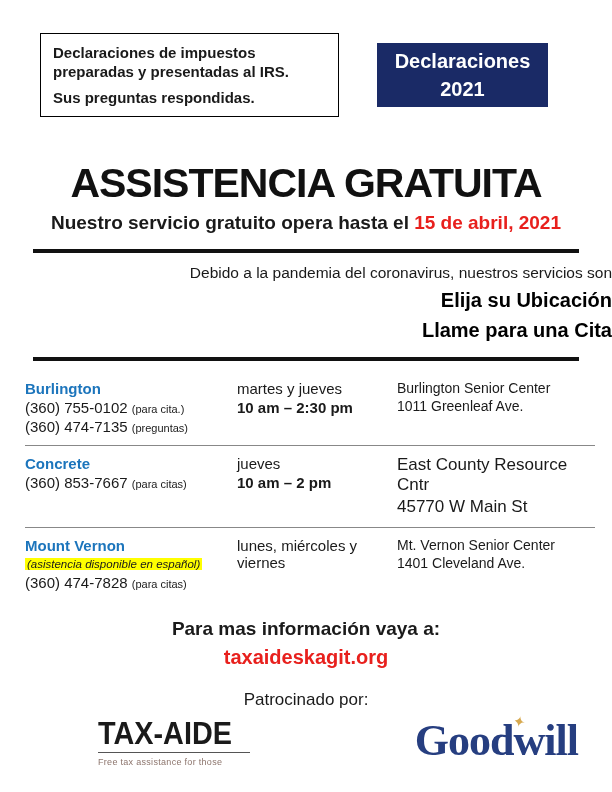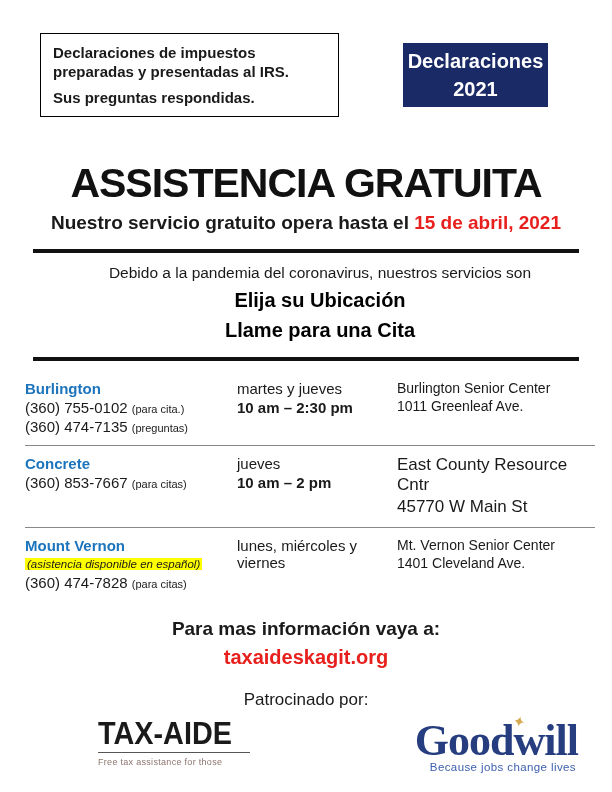--- a/index.html
+++ b/index.html
@@ -15,37 +15,37 @@
   
   .header { display: flex; justify-content: space-between; padding: 33px 64px 0 40px; }
   .info-box {
     width: 299px; min-height: 79px;
     border: 1px solid #000;
     padding: 9px 12px 8px 12px;
     font-weight: bold; font-size: 15px; line-height: 1.28;
   }
   .info-box .p2 { margin-top: 7px; }
   .year-badge {
-    width: 145px; height: 64px; margin-top: 10px;
+    width: 171px; height: 64px; margin-top: 10px;
     background: #1a2a66; color: #ffffff;
     font-weight: bold; font-size: 20px; line-height: 1.4;
     display: flex; flex-direction: column; align-items: center; justify-content: center;
     text-align: center;
   }
 
   
   .title-block { text-align: center; margin-top: 43px; }
   .main-title { font-size: 41px; font-weight: bold; letter-spacing: -1px; color: #111; }
   .subtitle { font-size: 19px; font-weight: bold; margin-top: 5px; }
   .subtitle .date { color: #e8201d; }
 
   .rule-thick { border: 0; border-top: 4px solid #111; margin: 15px 33px 0 33px; }
 
   
-  .notice { text-align: center; margin-top: 11px; padding-left: 28px; }
+  .notice { text-align: right; margin-top: 11px; padding-left: 28px; }
   .notice-intro { font-size: 15.5px; }
   .notice-headline { font-size: 30px; font-weight: bold; color: #e8201d; margin-top: 4px; }
   .notice-line { font-size: 20px; font-weight: bold; color: #000000; margin-top: 7px; }
 
   
   .locations { margin: 10px 17px 0 25px; }
   .loc-row {
     display: grid;
     grid-template-columns: 212px 160px 1fr;
     padding: 9px 0 10px 0;
@@ -199,15 +199,14 @@
     <div class="taxaide-word">TAX-AIDE</div>
     <hr class="aarp-rule">
     <div class="aarp-tagline">
       <div>Free tax assistance for those</div>
 
     </div>
   </div>
   <div class="goodwill-logo">
     <span class="goodwill-star">✦</span>
     <div class="goodwill-word">Goodwill</div>
-    <div class="goodwill-tagline">Because jobs change lives</div>
   </div>
 </div>
 
 </body></html>

